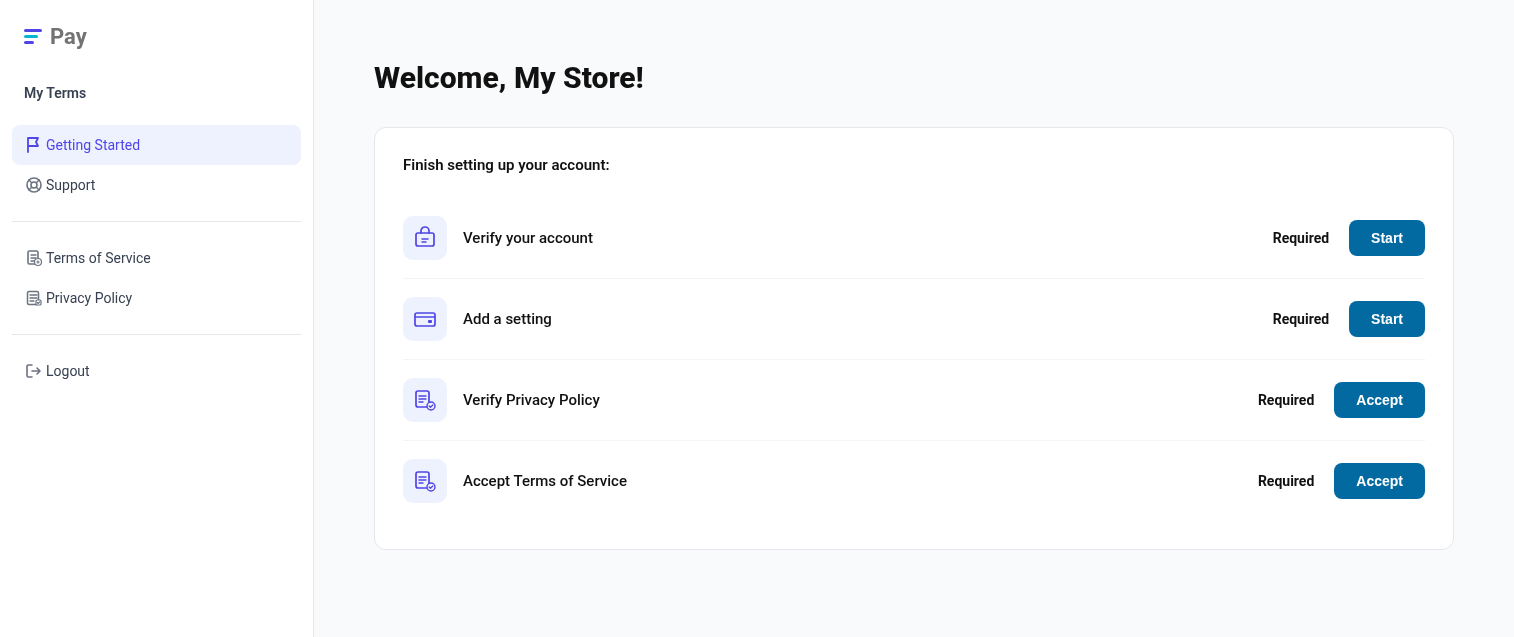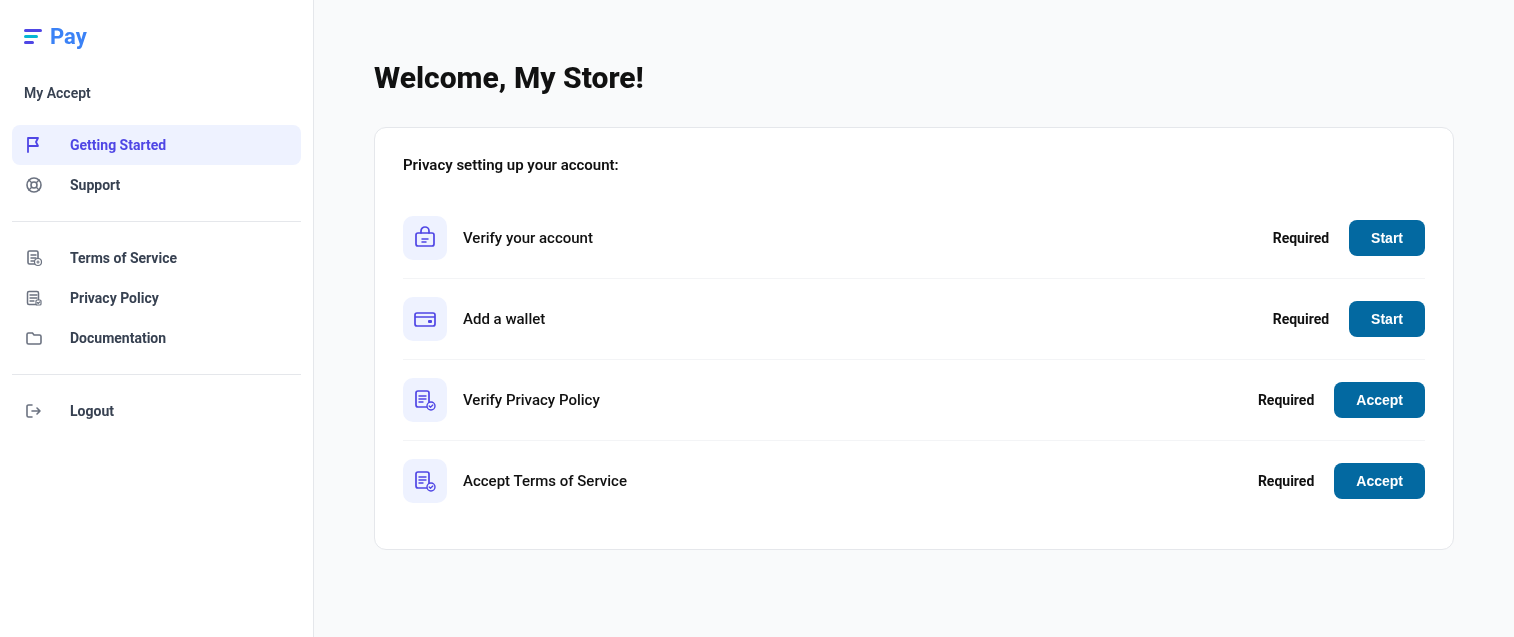--- a/index.html
+++ b/index.html
@@ -34,44 +34,44 @@
       border-radius: 2px;
     }
 
     .logo-bar-1 { width: 18px; background: #4f46e5; }
     .logo-bar-2 { width: 14px; background: #06b6d4; }
     .logo-bar-3 { width: 10px; background: #4f46e5; }
 
     .logo-text {
       font-size: 22px;
       font-weight: 700;
-      color: #3b82f6;
+      color: #737373;
     }
 
     .store-name {
       padding: 16px 24px 16px 24px;
       font-size: 14px;
       font-weight: 600;
       color: #374151;
     }
 
     .nav-section {
       padding: 8px 12px;
     }
 
     .nav-item {
       display: flex;
       align-items: center;
-      gap: 26px;
+      gap: 2px;
       padding: 10px 12px;
       border-radius: 8px;
       cursor: pointer;
       font-size: 14px;
       color: #374151;
-      font-weight: 700;
+      font-weight: 400;
       transition: background 0.15s;
     }
 
     .nav-item.active {
       background: #eef2ff;
       color: #4f46e5;
     }
 
     .nav-item .nav-icon {
       width: 20px;
@@ -175,21 +175,21 @@
 <aside class="sidebar">
   <div class="sidebar-logo">
     <div class="logo-icon">
       <div class="logo-bar logo-bar-1"></div>
       <div class="logo-bar logo-bar-2"></div>
       <div class="logo-bar logo-bar-3"></div>
     </div>
     <span class="logo-text">Pay</span>
   </div>
 
-  <div class="store-name">My Accept</div>
+  <div class="store-name">My Terms</div>
 
   <nav class="nav-section">
     <div class="nav-item active">
       <span class="nav-icon">
         <svg width="18" height="18" viewBox="0 0 18 18" fill="none">
           <path d="M3 2v14M3 2h10l-2 4 2 4H3" stroke="#4f46e5" stroke-width="1.8" stroke-linecap="round" stroke-linejoin="round"></path>
         </svg>
       </span>
       <span>Getting Started</span>
     </div>
@@ -223,28 +223,20 @@
       <span class="nav-icon">
         <svg width="18" height="18" viewBox="0 0 18 18" fill="none">
           <rect x="2.5" y="2.5" width="11" height="13" rx="1.5" stroke="#6b7280" stroke-width="1.5"></rect>
           <path d="M5 6h7M5 9h7M5 12h4" stroke="#6b7280" stroke-width="1.3" stroke-linecap="round"></path>
           <rect x="11" y="11" width="5" height="5" rx="1" fill="#fff" stroke="#6b7280" stroke-width="1.2"></rect>
           <path d="M12.2 13.5l1 1 1.6-1.6" stroke="#6b7280" stroke-width="1.1" stroke-linecap="round" stroke-linejoin="round"></path>
         </svg>
       </span>
       <span>Privacy Policy</span>
     </div>
-    <div class="nav-item">
-      <span class="nav-icon">
-        <svg width="18" height="18" viewBox="0 0 18 18" fill="none">
-          <path d="M2 5.5A1.5 1.5 0 013.5 4h4l1.5 2H14.5A1.5 1.5 0 0116 7.5v6A1.5 1.5 0 0114.5 15h-11A1.5 1.5 0 012 13.5v-8z" stroke="#6b7280" stroke-width="1.6"></path>
-        </svg>
-      </span>
-      <span>Documentation</span>
-    </div>
   </nav>
 
   <hr class="nav-divider">
 
   <nav class="nav-section">
     <div class="nav-item">
       <span class="nav-icon">
         <svg width="18" height="18" viewBox="0 0 18 18" fill="none">
           <path d="M7 3H3.5A1.5 1.5 0 002 4.5v9A1.5 1.5 0 003.5 15H7" stroke="#6b7280" stroke-width="1.6" stroke-linecap="round"></path>
           <path d="M12 6l3 3-3 3M15 9H7" stroke="#6b7280" stroke-width="1.6" stroke-linecap="round" stroke-linejoin="round"></path>
@@ -252,21 +244,21 @@
       </span>
       <span>Logout</span>
     </div>
   </nav>
 </aside>
 
 <main class="main">
   <h1 class="welcome-title">Welcome, My Store!</h1>
 
   <div class="setup-card">
-    <div class="setup-title">Privacy setting up your account:</div>
+    <div class="setup-title">Finish setting up your account:</div>
 
     <div class="setup-item">
       <div class="setup-item-icon">
         <svg width="24" height="24" viewBox="0 0 24 24" fill="none">
           <rect x="3" y="7" width="18" height="13" rx="2" stroke="#4f46e5" stroke-width="1.7"></rect>
           <path d="M8 7V5a4 4 0 018 0v2" stroke="#4f46e5" stroke-width="1.7" stroke-linecap="round"></path>
           <path d="M9 13h6M9 16h4" stroke="#4f46e5" stroke-width="1.5" stroke-linecap="round"></path>
         </svg>
       </div>
       <span class="setup-item-label">Verify your account</span>
@@ -275,21 +267,21 @@
     </div>
 
     <div class="setup-item">
       <div class="setup-item-icon">
         <svg width="24" height="24" viewBox="0 0 24 24" fill="none">
           <rect x="2" y="6" width="20" height="13" rx="2" stroke="#4f46e5" stroke-width="1.7"></rect>
           <path d="M2 10h20" stroke="#4f46e5" stroke-width="1.5"></path>
           <rect x="15" y="13" width="4" height="3" rx="1" fill="#4f46e5"></rect>
         </svg>
       </div>
-      <span class="setup-item-label">Add a wallet</span>
+      <span class="setup-item-label">Add a setting</span>
       <span class="setup-item-required">Required</span>
       <button class="btn-start">Start</button>
     </div>
 
     <div class="setup-item">
       <div class="setup-item-icon">
         <svg width="24" height="24" viewBox="0 0 24 24" fill="none">
           <rect x="3" y="3" width="13" height="16" rx="2" stroke="#4f46e5" stroke-width="1.7"></rect>
           <path d="M6 8h7M6 11h7M6 14h4" stroke="#4f46e5" stroke-width="1.4" stroke-linecap="round"></path>
           <circle cx="18" cy="18" r="4" fill="#eef2ff" stroke="#4f46e5" stroke-width="1.4"></circle>

